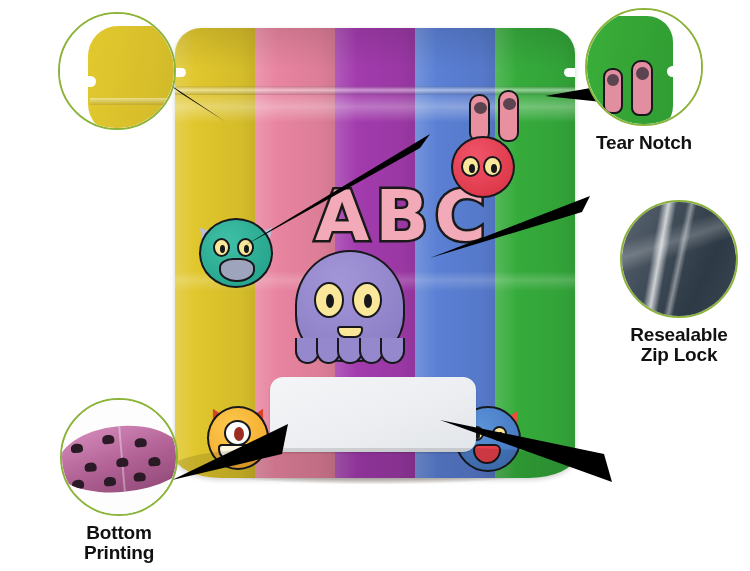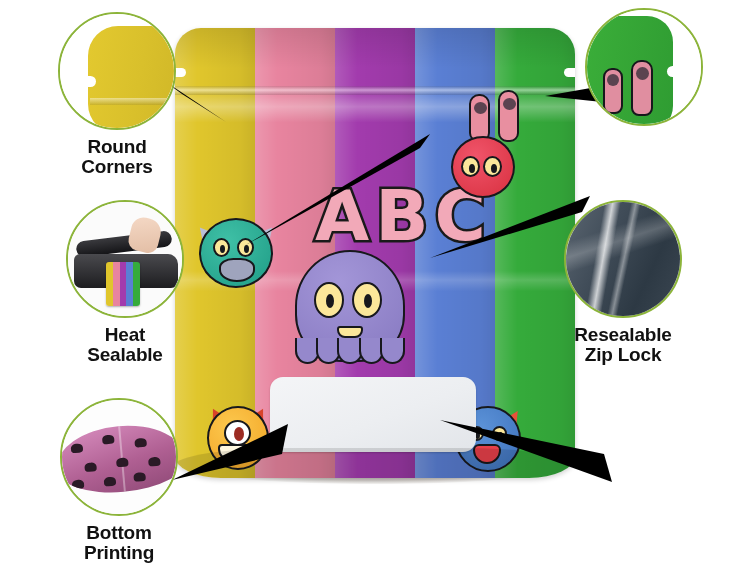--- a/index.html
+++ b/index.html
@@ -394,57 +394,38 @@
   </div>
 
   <div class="callout" style="left:58px;top:12px;">
     <div class="bubble">
       <div class="inner art-corner">
         <div class="panel"></div>
         <div class="nch"></div>
         <div class="seam"></div>
       </div>
     </div>
-    <div class="c-label">Round
-Corners</div>
   </div>
 
   <div class="callout" style="left:585px;top:8px;">
     <div class="bubble">
       <div class="inner art-tear">
         <div class="panel"></div>
         <div class="nch"></div>
         <div style="position:absolute;left:16px;top:58px;width:20px;height:46px;background:#e08ea0;border:2.5px solid #17181c;border-radius:9px 9px 8px 8px;z-index:2;"></div>
         <div style="position:absolute;left:20px;top:64px;width:12px;height:12px;background:#5b4350;border-radius:50%;z-index:3;"></div>
         <div style="position:absolute;left:44px;top:50px;width:22px;height:56px;background:#e08ea0;border:2.5px solid #17181c;border-radius:10px 10px 8px 8px;z-index:2;"></div>
         <div style="position:absolute;left:49px;top:57px;width:13px;height:13px;background:#5b4350;border-radius:50%;z-index:3;"></div>
       </div>
     </div>
-  </div>
-
-  <div class="callout" style="left:66px;top:200px;">
-    <div class="bubble">
-      <div class="inner art-heat">
-        <div class="bar"></div>
-        <div class="machine"></div>
-        <div class="hand"></div>
-        <div class="minibag">
-          <i style="background:#e0c62c"></i>
-            <i style="background:#e8849f"></i>
-            <i style="background:#a23bad"></i>
-            <i style="background:#5a7fd4"></i>
-            <i style="background:#35ab3b"></i>
-        </div>
-      </div>
-    </div>
-    <div class="c-label">Heat
-Sealable</div>
-  </div>
-
-  <div class="callout" style="left:564px;top:200px;">
+    <div class="c-label">Tear Notch</div>
+  </div>
+
+
+  <div class="callout" style="left:620px;top:200px;">
     <div class="bubble">
       <div class="inner art-zip">
         <div class="rail"></div>
         <div class="rail rail2"></div>
         <div class="gloss"></div>
       </div>
     </div>
     <div class="c-label">Resealable
 Zip Lock</div>
   </div>

